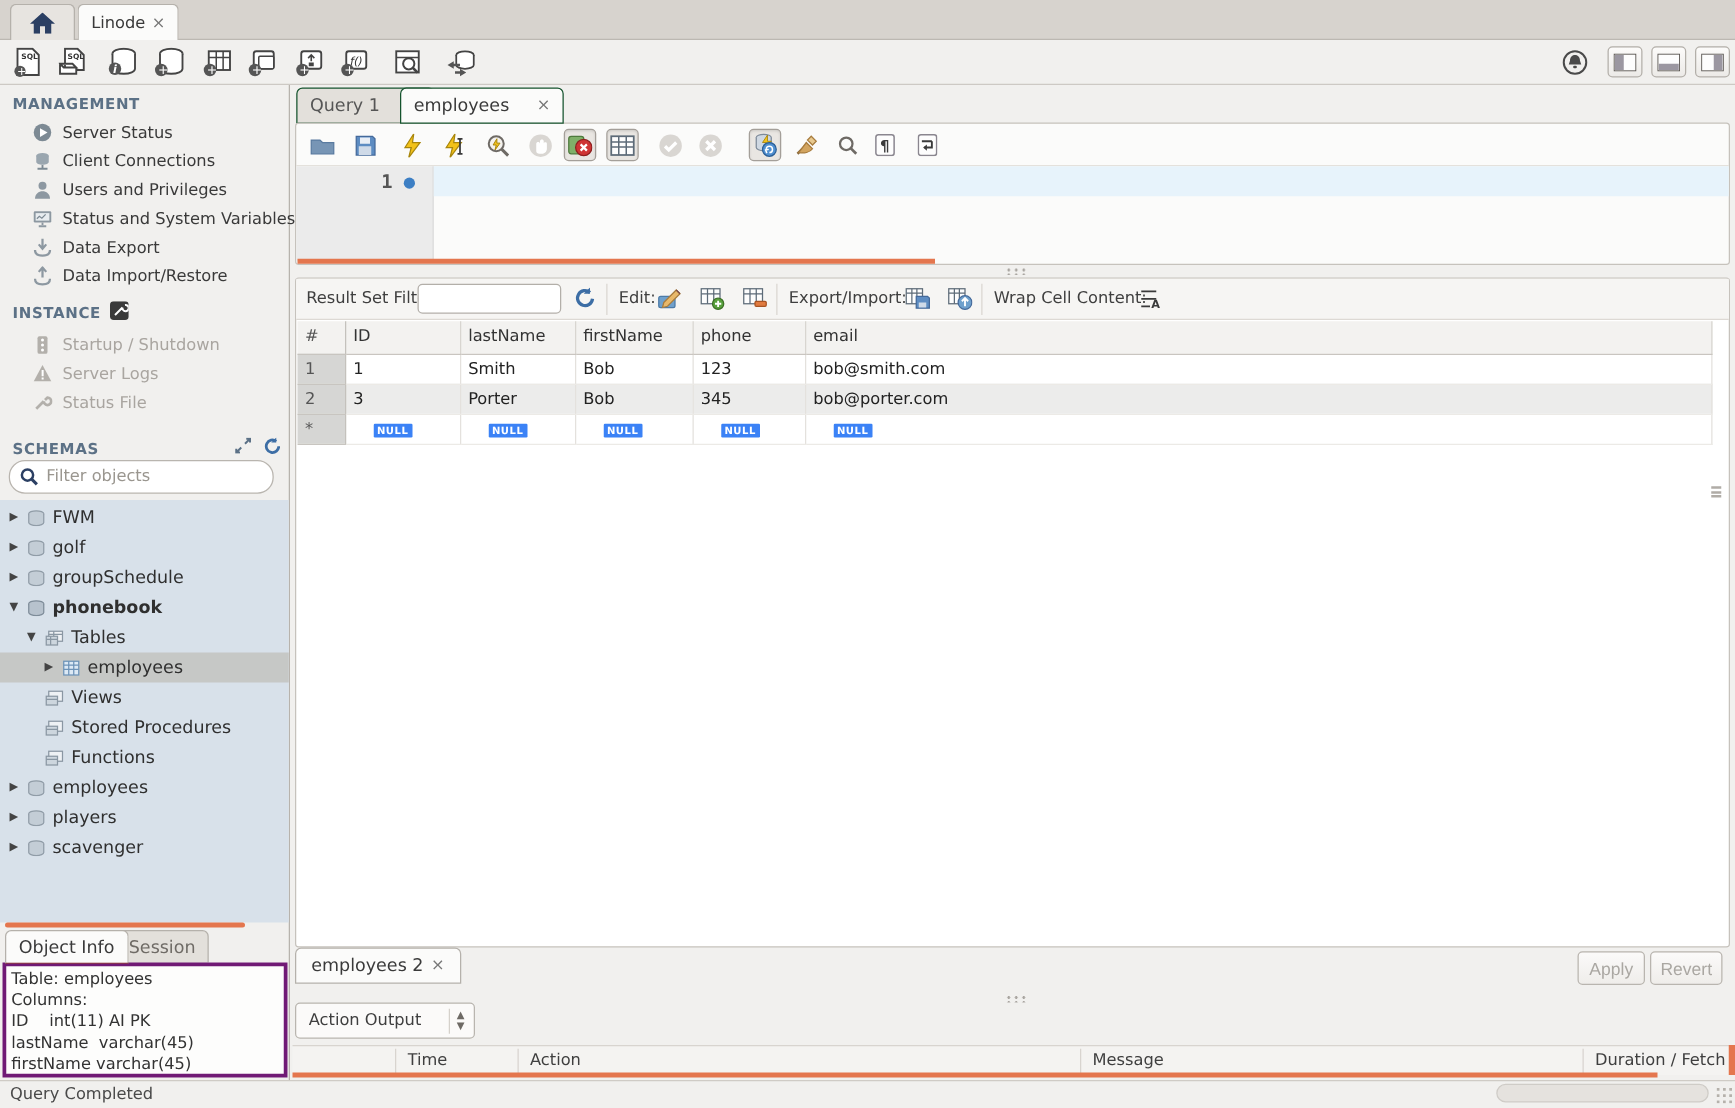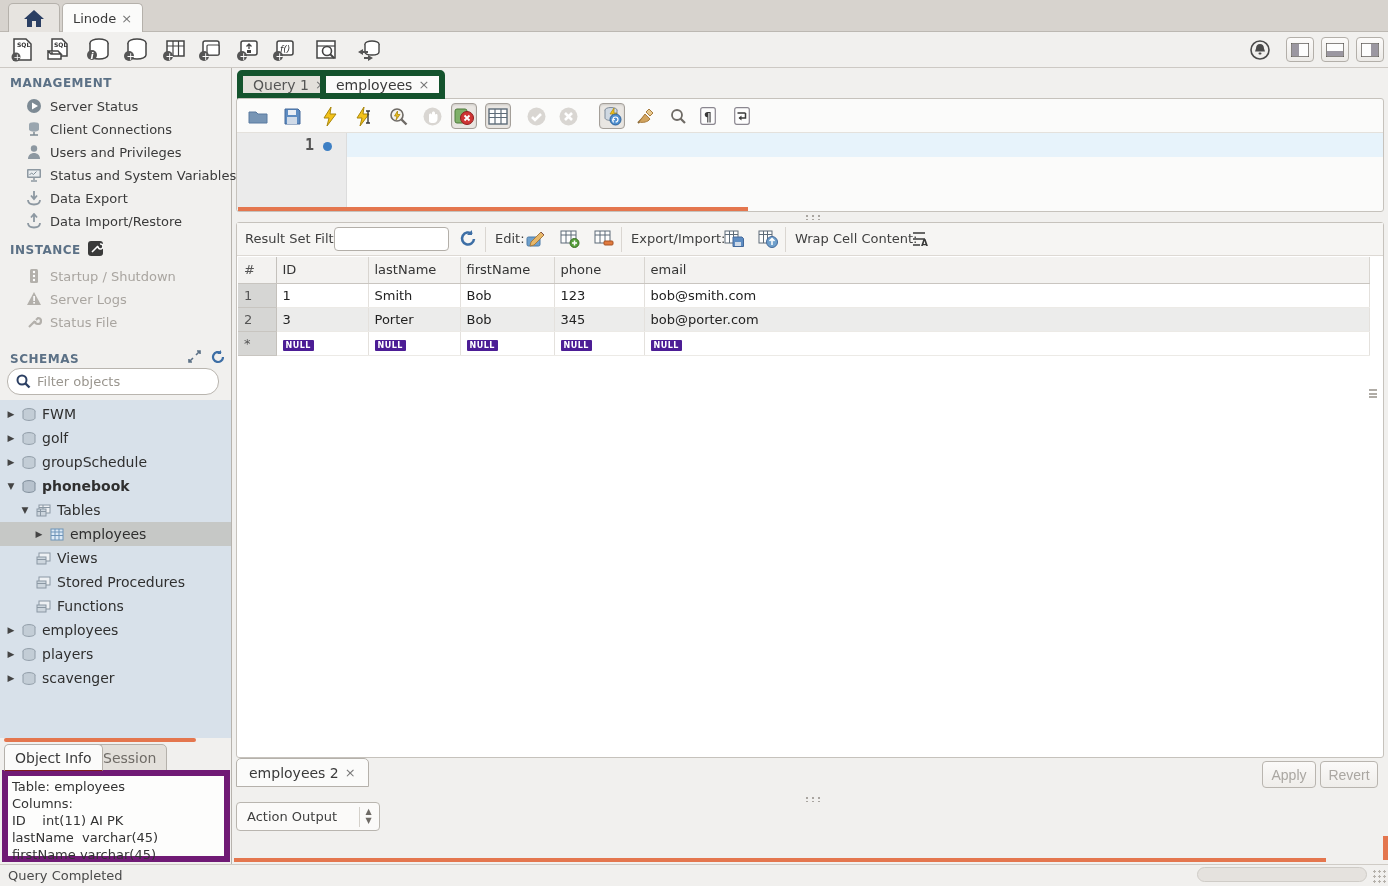--- a/index.html
+++ b/index.html
@@ -38,34 +38,34 @@
   .tree-row.lvl1 { padding-left:20px; }
   .tree-row.lvl2 { padding-left:34px; }
   .tree-row.bold .lbl { font-weight:bold; }
   .tree-row.selected { background:#c6c8c6; }
 
   #tree-orange { position:absolute; left:4px; top:670px; width:192px; height:4px; background:#e4764e; border-radius:2px; }
 
   .info-tab { position:absolute; top:676px; height:27px; border:1px solid #b5b1ab; border-radius:5px 5px 0 0; display:flex; align-items:center; justify-content:center; padding:0 10px; font-size:14px; }
   .info-tab.active { left:4px; background:#fbfbfa; border-bottom:1px solid #7f1d1d; z-index:2; }
   .info-tab.inactive { left:92px; background:#e3e0db; color:#6f6b66; }
-  #info-panel { position:absolute; left:2px; top:702px; width:228px; height:92px; background:#fdfdfc; border:6px solid #701a75; padding:2px 4px; z-index:1; }
+  #info-panel { position:absolute; left:2px; top:702px; width:228px; height:92px; background:#fdfdfc; border:3px solid #701a75; padding:2px 4px; z-index:1; }
   .info-line { white-space:pre; font-size:13px; line-height:17px; color:#333; }
   #info-vscroll { position:absolute; right:8px; top:706px; width:4px; height:30px; background:#e4764e; border-radius:2px; }
 
   
   #statusbar { position:absolute; left:0; top:864px; width:1388px; height:22px; background:#f1f0ee; border-top:1px solid #cfcbc5; }
   #statusbar .txt { position:absolute; left:8px; top:3px; color:#4a4a4a; }
   #hscroll-pill { position:absolute; left:1197px; top:2px; width:170px; height:15px; background:#e5e2de; border:1px solid #cfccc7; border-radius:8px; }
   #resize-grip { position:absolute; right:2px; top:4px; width:14px; height:14px;
      background:radial-gradient(circle,#b5b1ab 1px,transparent 1.4px); background-size:5px 5px; }
 
   
   #main { position:absolute; left:232px; top:68px; width:1156px; height:796px; }
-  .qtab { position:absolute; top:2px; height:29px; border:6px solid #14532d; border-radius:5px 5px 0 0; display:flex; align-items:center; gap:6px; padding:0 10px; font-size:14px; }
+  .qtab { position:absolute; top:2px; height:29px; border:1px solid #14532d; border-radius:5px 5px 0 0; display:flex; align-items:center; gap:22px; padding:0 10px; font-size:14px; }
   .qtab.inactive { left:5px; background:#e3e0db; color:#555; }
   .qtab.active { left:88px; background:#fbfbfa; z-index:2; }
 
   #editor-panel { position:absolute; left:4px; top:30px; width:1148px; height:114px; background:#fbfbfa; border:1px solid #c6c2bc; border-radius:3px; }
   #ed-toolbar { position:relative; height:34px; border-bottom:1px solid #e4e1dc; }
   .ed-ico { position:absolute; top:4px; width:26px; height:26px; display:flex; align-items:center; justify-content:center; }
   .ed-ico.pressed { border:1px solid #a49f99; border-radius:4px; background:#e9e6e2; box-shadow:inset 0 1px 2px rgba(0,0,0,.12); }
   #ed-body { position:relative; height:76px; display:flex; }
   #gutter { width:110px; background:#ebebeb; border-right:1px solid #dcdcdc; position:relative; font:bold 15px "DejaVu Sans Mono","Liberation Mono",monospace; color:#555; }
   #gutter .num { position:absolute; right:32px; top:3px; }
@@ -91,21 +91,21 @@
   .rs-sep { position:absolute; top:4px; width:1px; height:25px; background:#dad6d1; }
 
   #grid { position:absolute; left:1px; top:34px; width:1132px; }
   #grid table { border-collapse:collapse; width:100%; table-layout:fixed; }
   #grid th { background:#f3f2f0; border-right:1px solid #d8d5d0; border-bottom:1px solid #c9c5c0; font-weight:normal; text-align:left; padding:4px 6px; height:26px; color:#333; }
   #grid td { border-right:1px solid #e4e1dd; border-bottom:1px solid #eceae6; padding:3px 6px; height:24px; color:#222; }
   #grid .numcol { background:#d6d6d4; color:#555; text-align:left; border-right:1px solid #c4c1bc; border-bottom:1px solid #c8c5c0; }
   #grid th.numcol { background:#f3f2f0; }
   #grid tr.alt td { background:#ececeb; }
   #grid tr.alt td.numcol { background:#d6d6d4; }
-  .null-badge { display:inline-block; background:#4c1d95; color:#fff; font-size:8px; font-weight:bold; padding:1px 3px; border-radius:1px; letter-spacing:.5px; }
+  .null-badge { display:inline-block; background:#3b82f6; color:#fff; font-size:8px; font-weight:bold; padding:1px 3px; border-radius:1px; letter-spacing:.5px;margin-left:16px; }
   #rs-vgrip { position:absolute; right:6px; top:166px; width:8px; height:9px; border-top:2px solid #b0aca6; border-bottom:2px solid #b0aca6; }
   #rs-vgrip:before { content:""; display:block; margin-top:2px; border-top:2px solid #b0aca6; }
 
   #result-tab { position:absolute; left:4px; top:690px; height:29px; border:1px solid #b5b1ab; border-radius:5px 5px 0 0; background:#fbfbfa; display:flex; align-items:center; gap:6px; padding:0 12px; font-size:14px; }
   .apply-btn { position:absolute; top:693px; height:27px; border:1px solid #b9b5af; border-radius:4px; background:linear-gradient(#fbfaf9,#efedea); color:#aaa7a2; font-size:14px; display:flex; align-items:center; justify-content:center; }
 
   #ao-select { position:absolute; left:4px; top:734px; width:144px; height:29px; background:#fbfaf9; border:1px solid #b9b5af; border-radius:4px; display:flex; align-items:center; padding:0 10px; color:#3f3f3f; }
   #ao-spin { position:absolute; right:6px; top:4px; width:14px; height:20px; border-left:1px solid #d5d1cb; color:#6e6a65; font-size:8px; line-height:9px; text-align:center; padding-left:4px; }
   #ao-header { position:absolute; left:2px; top:768px; width:1152px; height:24px; background:#f4f3f1; border-top:1px solid #d8d4cf; font-size:13px; color:#3f3f3f; }
   .ao-col { position:absolute; top:4px; white-space:nowrap; overflow:hidden; }
@@ -733,20 +733,30 @@
     </div>
     <button class="apply-btn" style="left:1030px;width:54px">Apply</button>
     <button class="apply-btn" style="left:1088px;width:58px">Revert</button>
 
     <div class="grip-h" style="top:728px"></div>
 
     <div id="ao-select">
       <span>Action Output</span>
       <span id="ao-spin">▲<br>▼</span>
     </div>
+    <div id="ao-header">
+      <span class="ao-sep" style="left:82px"></span>
+      <span class="ao-col" style="left:92px">Time</span>
+      <span class="ao-sep" style="left:180px"></span>
+      <span class="ao-col" style="left:190px">Action</span>
+      <span class="ao-sep" style="left:630px"></span>
+      <span class="ao-col" style="left:640px">Message</span>
+      <span class="ao-sep" style="left:1032px"></span>
+      <span class="ao-col" style="left:1042px;width:104px">Duration / Fetch</span>
+    </div>
     <div id="ao-orange"></div>
     <div id="ao-vorange"></div>
   </div>
 
   <div id="statusbar">
     <span class="txt">Query Completed</span>
     <div id="hscroll-pill"></div>
     <div id="resize-grip"></div>
   </div>
 

